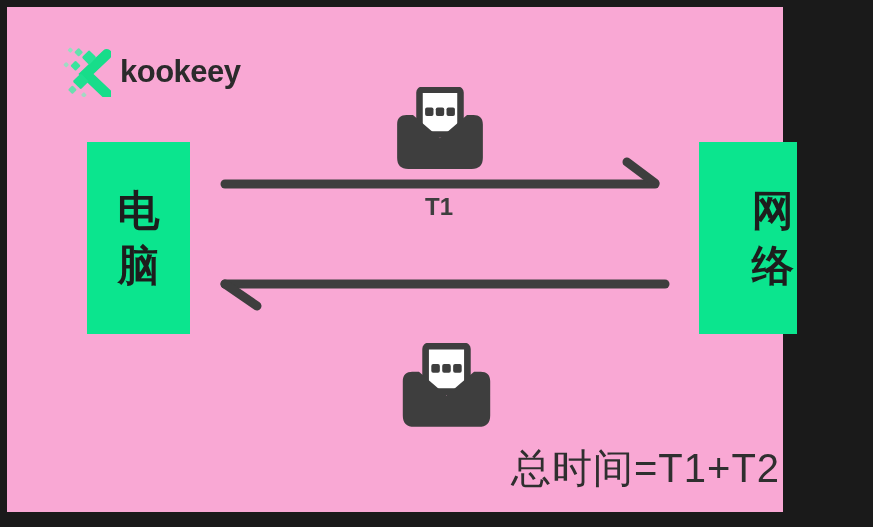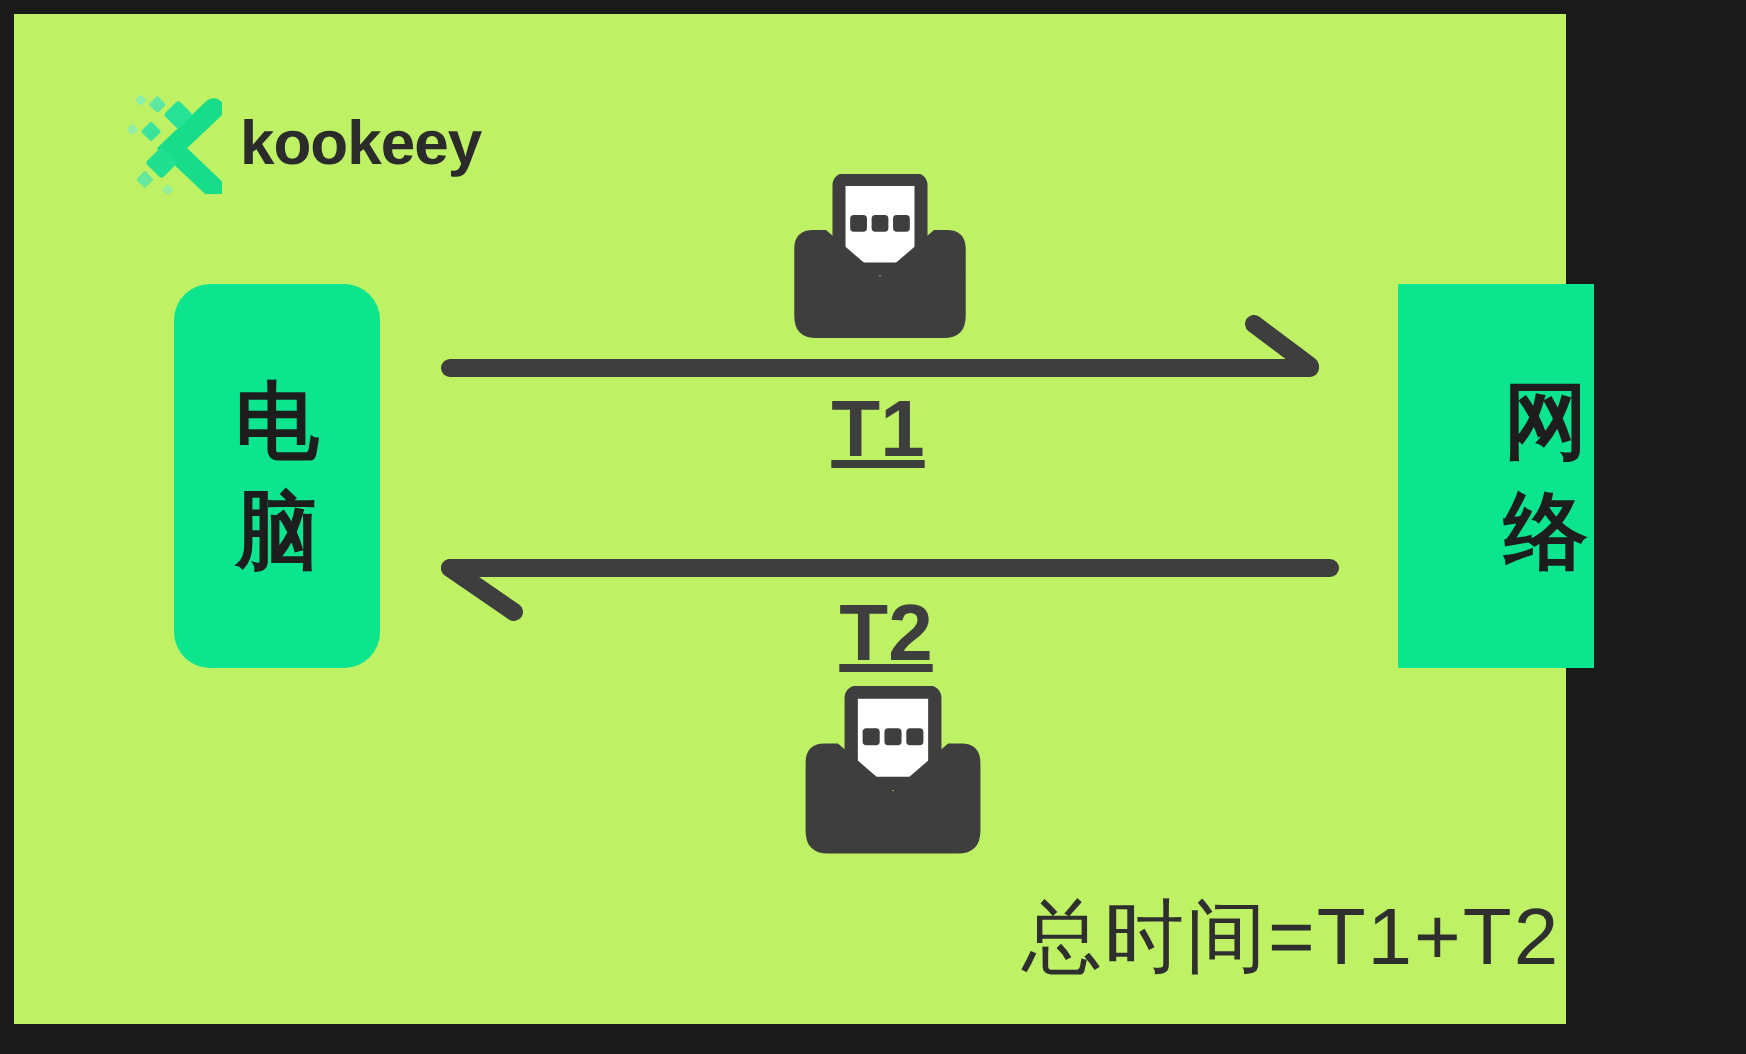--- a/index.html
+++ b/index.html
@@ -1,40 +1,40 @@
 <!DOCTYPE html>
 <html style="--frame: #1a1a1a; --accent-green: #0be58e; --ink: #3e3e3e; --node-text: #1d1d1d; --formula-text: #2f2f2f; --logo-text: #2b2b2b; --logo-green: #1add8b;"><head>
 <meta charset="utf-8">
 <style>
   html,body{margin:0;padding:0;background:#000;}
   .stage{position:relative;width:873px;height:527px;background:var(--frame,#1a1a1a);
          font-family:"Liberation Sans","DejaVu Sans",sans-serif;overflow:hidden;}
-  .panel{position:absolute;left:7px;top:7px;width:776px;height:505px;background:#bef264;}
+  .panel{position:absolute;left:7px;top:7px;width:776px;height:505px;background:#f9a8d4;}
 
   .logo{position:absolute;left:56px;top:40px;display:flex;align-items:center;gap:9px;}
   .logo-icon{width:48px;height:50px;display:block;}
   .logo-text{font-size:31px;font-weight:800;color:var(--logo-text,#2b2b2b);letter-spacing:-0.5px;}
 
   .node{position:absolute;background:var(--accent-green,#0be58e);
         display:flex;align-items:center;justify-content:center;}
-  .node-left{left:80px;top:135px;width:103px;height:192px;border-radius:18px;}
+  .node-left{left:80px;top:135px;width:103px;height:192px;}
   .node-right{left:692px;top:135px;width:98px;height:192px;justify-content:flex-end;}
   .node-label{width:1.15em;font-size:42px;font-weight:600;line-height:1.32;
               color:var(--node-text,#1d1d1d);text-align:center;word-break:break-all;}
 
   .envelope{position:absolute;}
   .envelope-top{left:384px;top:80px;width:98px;height:82px;}
   .envelope-bottom{left:392px;top:336px;width:95px;height:84px;}
 
   .arrow{position:absolute;}
   .arrow-t1{left:212px;top:148px;}
   .arrow-t2{left:212px;top:266px;}
 
-  .arrow-label{position:absolute;text-align:center;font-size:40px;font-weight:600;
-               color:var(--ink,#3e3e3e);text-decoration:underline;}
+  .arrow-label{position:absolute;text-align:center;font-size:24px;font-weight:600;
+               color:var(--ink,#3e3e3e);}
   .label-t1{left:212px;top:186px;width:440px;}
   .label-t2{left:212px;top:288px;width:448px;}
 
   .formula{position:absolute;left:504px;top:434px;font-size:40px;font-weight:400;
            color:var(--formula-text,#2f2f2f);letter-spacing:1px;white-space:nowrap;}
 </style>
 </head>
 <body>
 
 <div class="stage">
@@ -76,21 +76,20 @@
     <svg class="arrow arrow-t1" width="444" height="44" viewBox="0 0 444 44">
       <line x1="6" y1="29" x2="436" y2="29" stroke="var(--ink,#3e3e3e)" stroke-width="9" stroke-linecap="round"></line>
       <line x1="436" y1="28" x2="408" y2="7" stroke="var(--ink,#3e3e3e)" stroke-width="9" stroke-linecap="round"></line>
     </svg>
     <div class="arrow-label label-t1">T1</div>
 
     <svg class="arrow arrow-t2" width="452" height="44" viewBox="0 0 452 44">
       <line x1="446" y1="11" x2="6" y2="11" stroke="var(--ink,#3e3e3e)" stroke-width="9" stroke-linecap="round"></line>
       <line x1="6" y1="11" x2="38" y2="33" stroke="var(--ink,#3e3e3e)" stroke-width="9" stroke-linecap="round"></line>
     </svg>
-    <div class="arrow-label label-t2">T2</div>
 
     <svg class="envelope envelope-bottom" viewBox="0 0 100 88">
       <rect x="28" y="3" width="44" height="48" rx="3" fill="#fff" stroke="var(--ink,#3e3e3e)" stroke-width="7"></rect>
       <rect x="34" y="22" width="9" height="9" rx="2" fill="var(--ink,#3e3e3e)"></rect>
       <rect x="45.5" y="22" width="9" height="9" rx="2" fill="var(--ink,#3e3e3e)"></rect>
       <rect x="57" y="22" width="9" height="9" rx="2" fill="var(--ink,#3e3e3e)"></rect>
       <path d="M4,40 C4,33 8,30 14,30 L21,30 L50,55 L79,30 L86,30 C92,30 96,33 96,40 L96,76 C96,84 92,88 84,88 L16,88 C8,88 4,84 4,76 Z" fill="var(--ink,#3e3e3e)"></path>
     </svg>
 
     <div class="formula">总时间=T1+T2</div>

